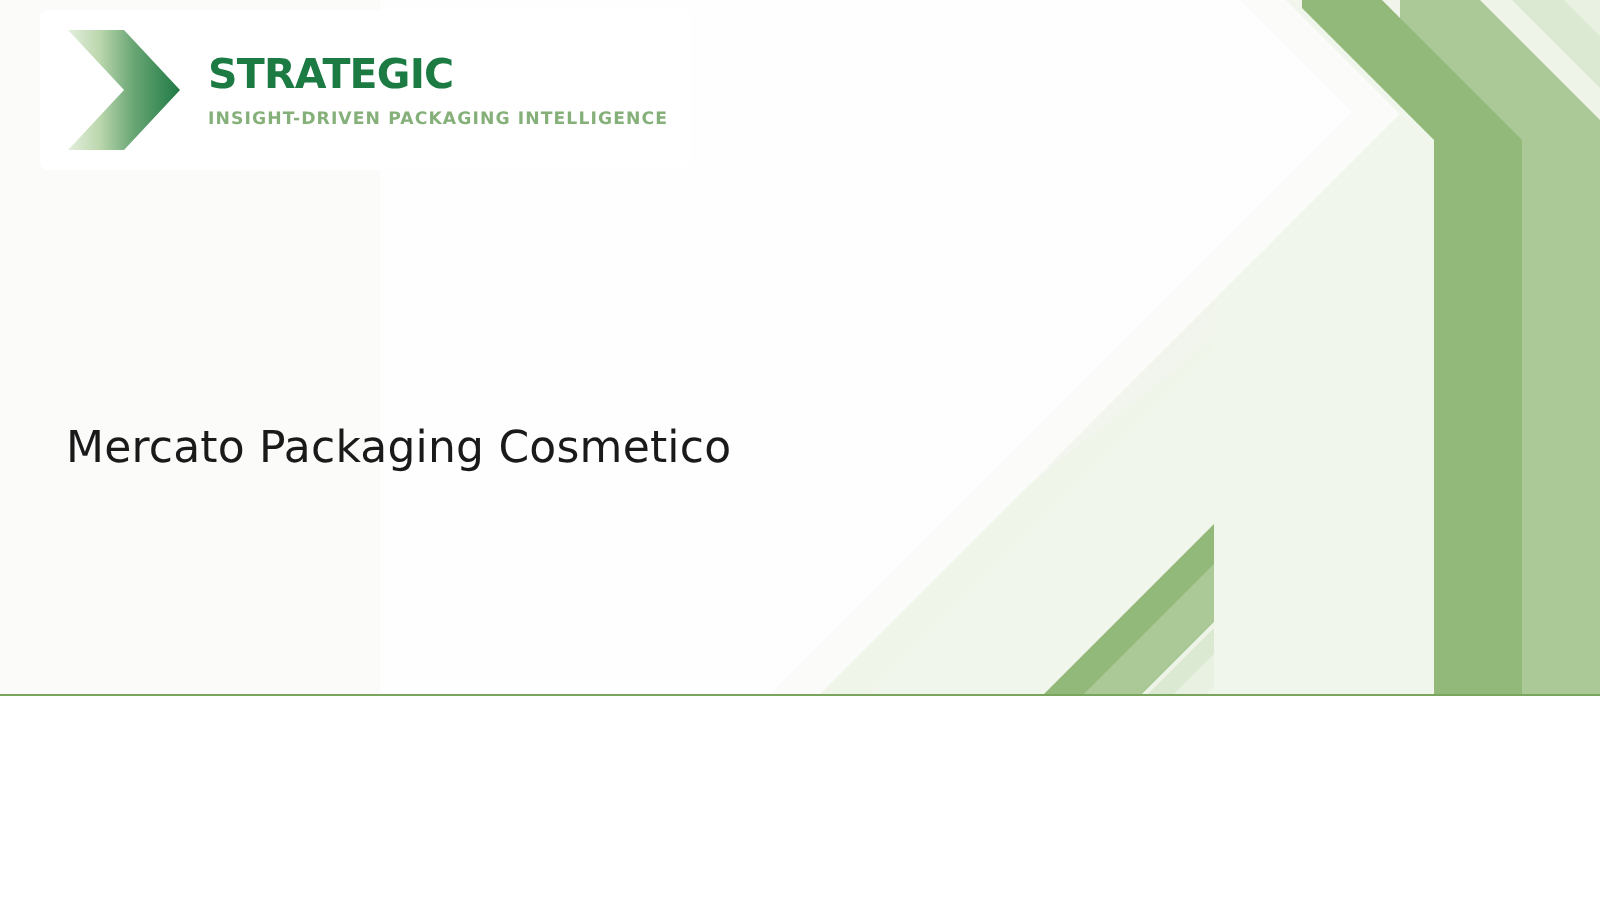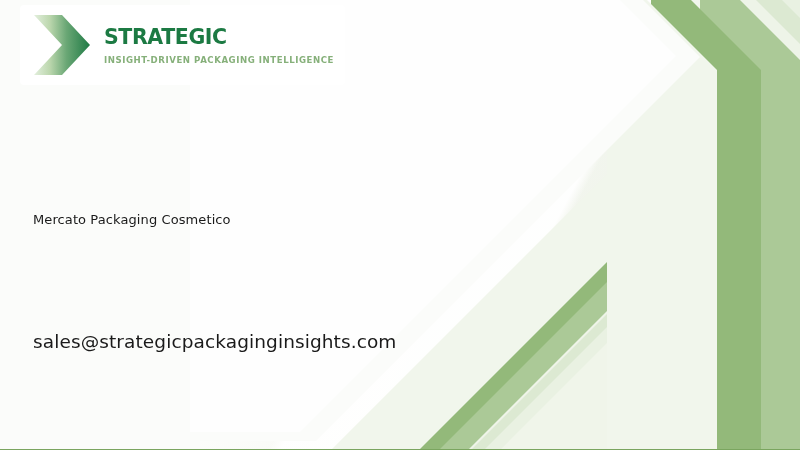--- a/index.html
+++ b/index.html
@@ -3,21 +3,21 @@
 <meta charset="utf-8">
 <style>
   html, body {
     margin: 0;
     padding: 0;
     background: #ffffff;
   }
   #slide {
     position: relative;
     width: 800px;
-    height: 450px;
+    height: 348px;
     overflow: hidden;
     background: #ffffff;
     font-family: "DejaVu Sans", "Liberation Sans", sans-serif;
   }
 
   
   .bg-base {
     position: absolute;
     inset: 0;
     background:
@@ -111,21 +111,21 @@
     letter-spacing: 0.55px;
     color: #86b07a;
     white-space: nowrap;
   }
 
   
   .slide-title {
     position: absolute;
     left: 33px;
     top: 212px;
-    font-size: 13px;
+    font-size: 22px;
     color: #1a1a1a;
     letter-spacing: 0.1px;
     white-space: nowrap;
   }
   .slide-contact {
     position: absolute;
     left: 33px;
     top: 331px;
     font-size: 18.5px;
     color: #1a1a1a;
@@ -186,15 +186,14 @@
         <path d="M 6 6 L 34 6 L 62 36 L 34 66 L 6 66 L 34 36 Z" fill="url(#arrowgrad)"></path>
       </svg>
     </div>
     <div class="logo-text-block">
       <div class="logo-line1">STRATEGIC</div>
       <div class="logo-tagline">INSIGHT-DRIVEN PACKAGING INTELLIGENCE</div>
     </div>
   </div>
 
   <div class="slide-title">Mercato Packaging Cosmetico</div>
-  <div class="slide-contact">sales@strategicpackaginginsights.com</div>
 
 </div>
 
 </body></html>

